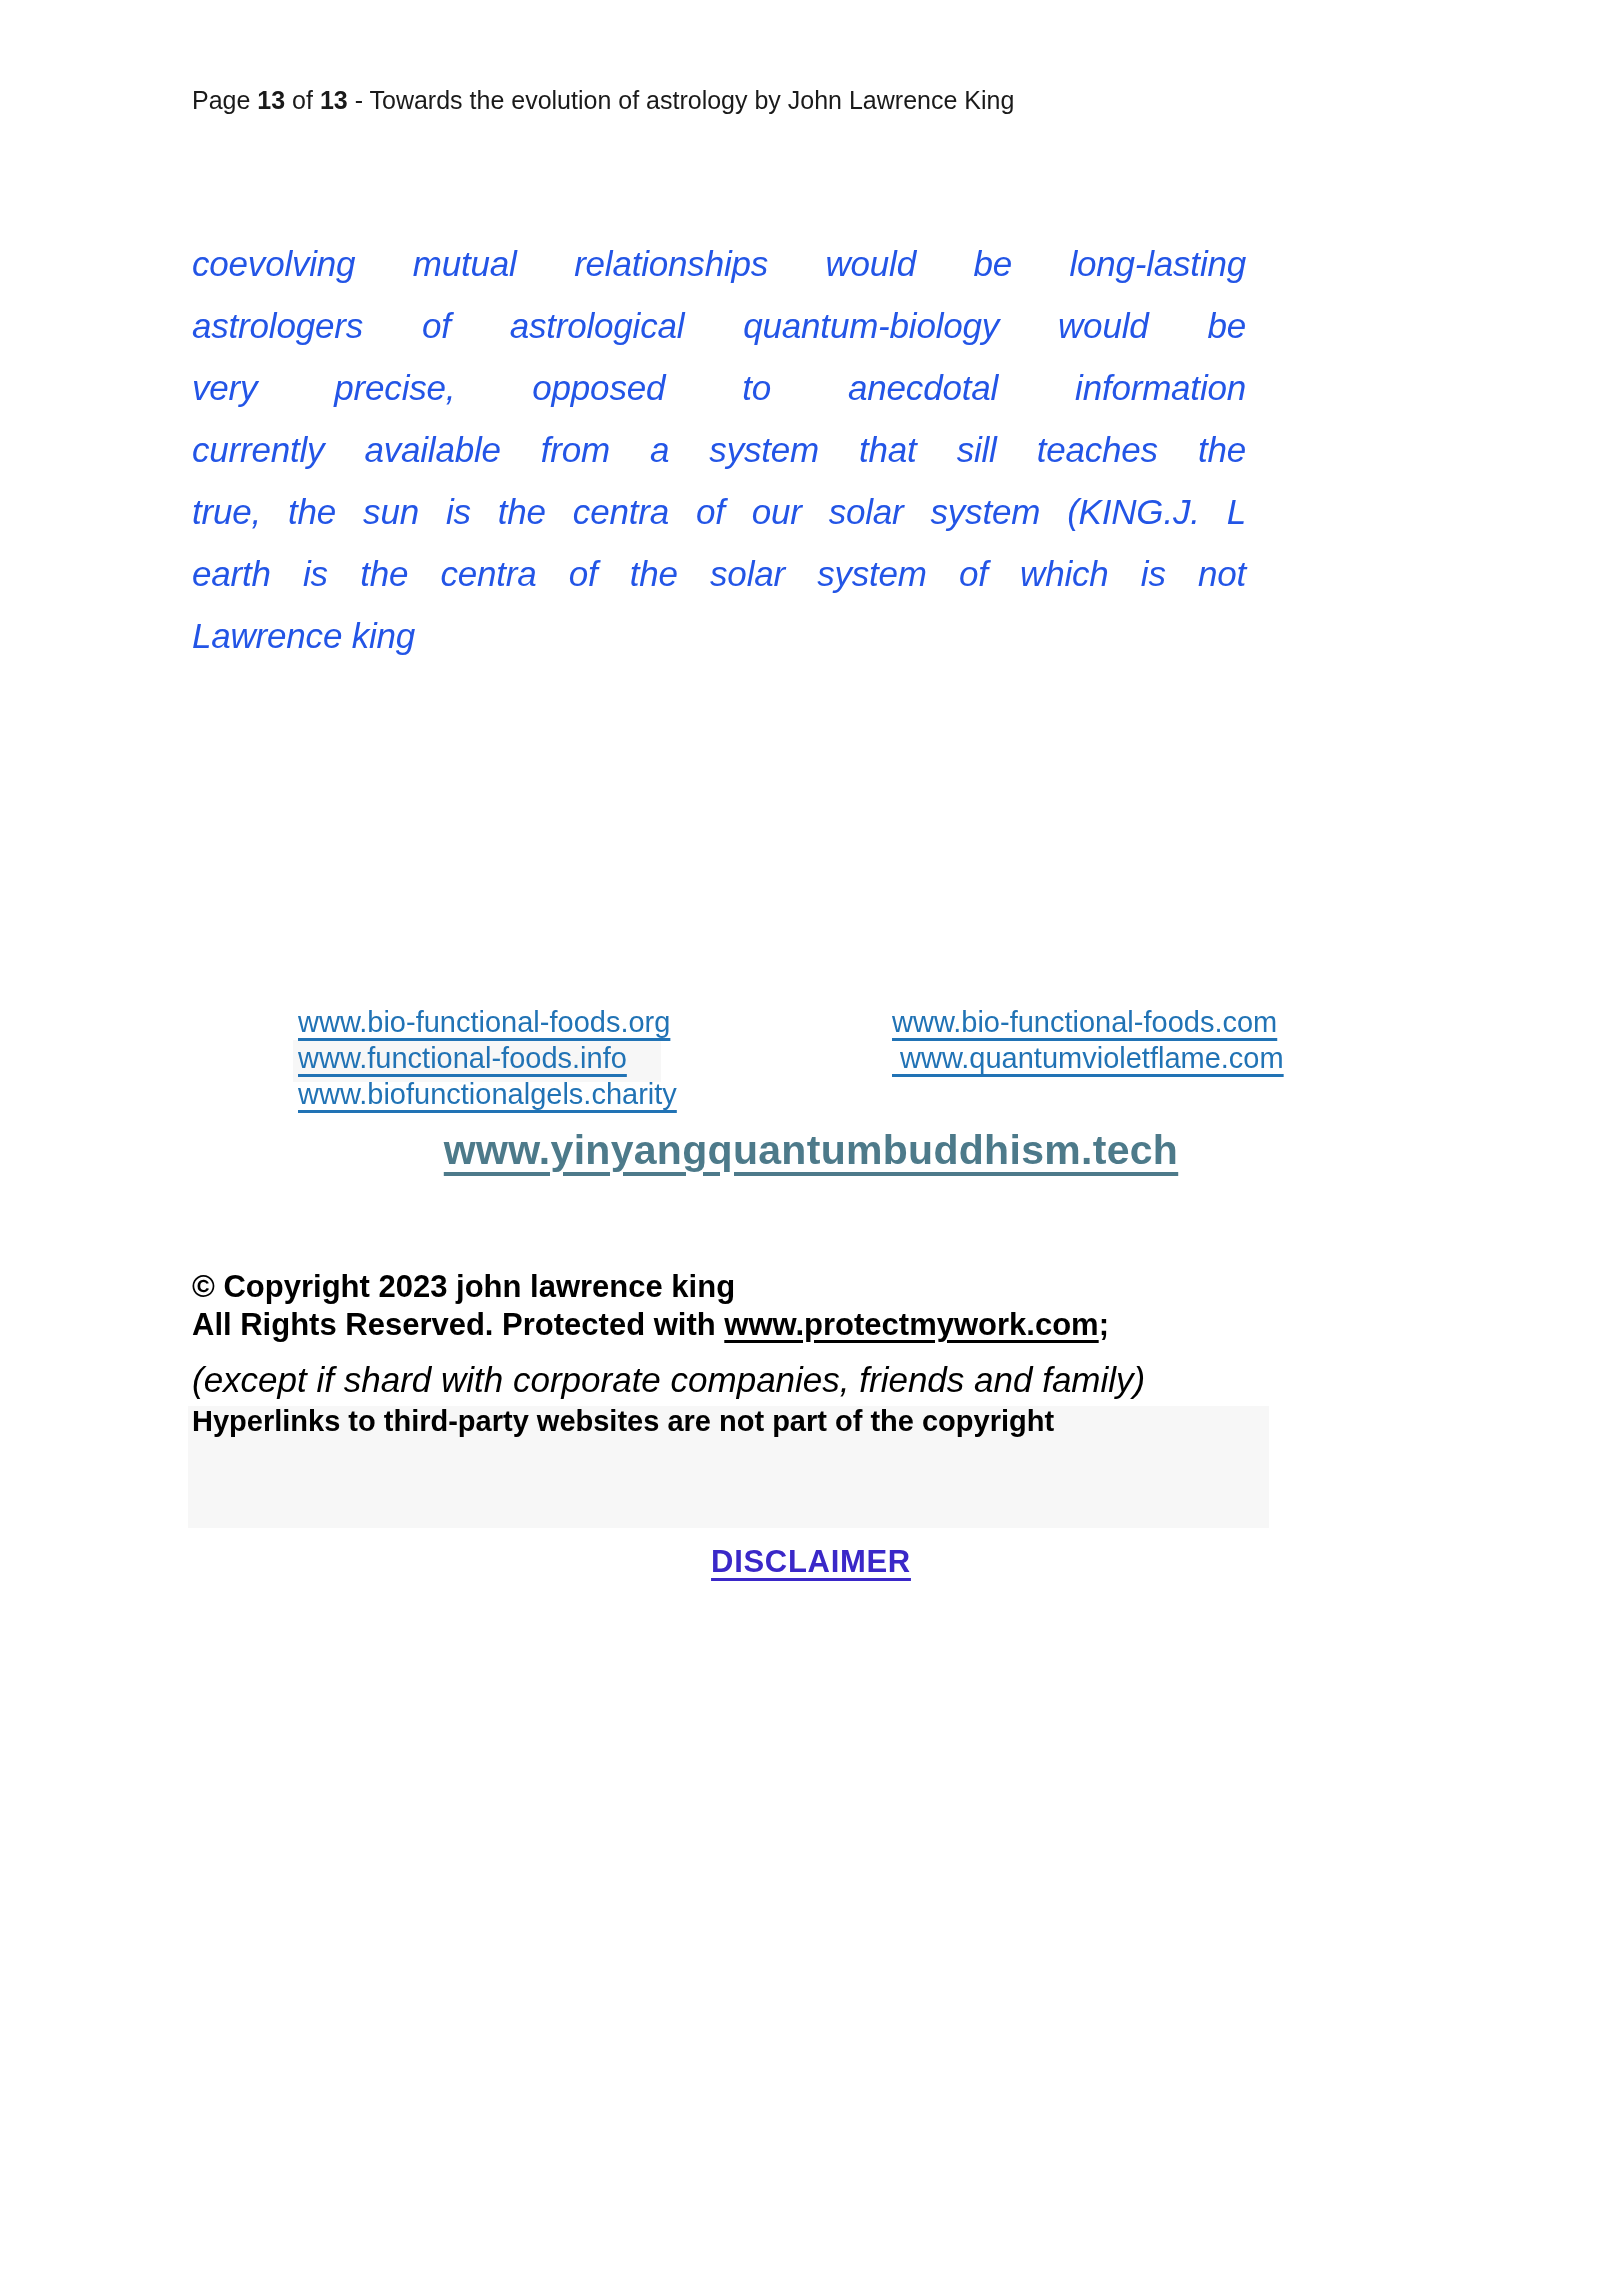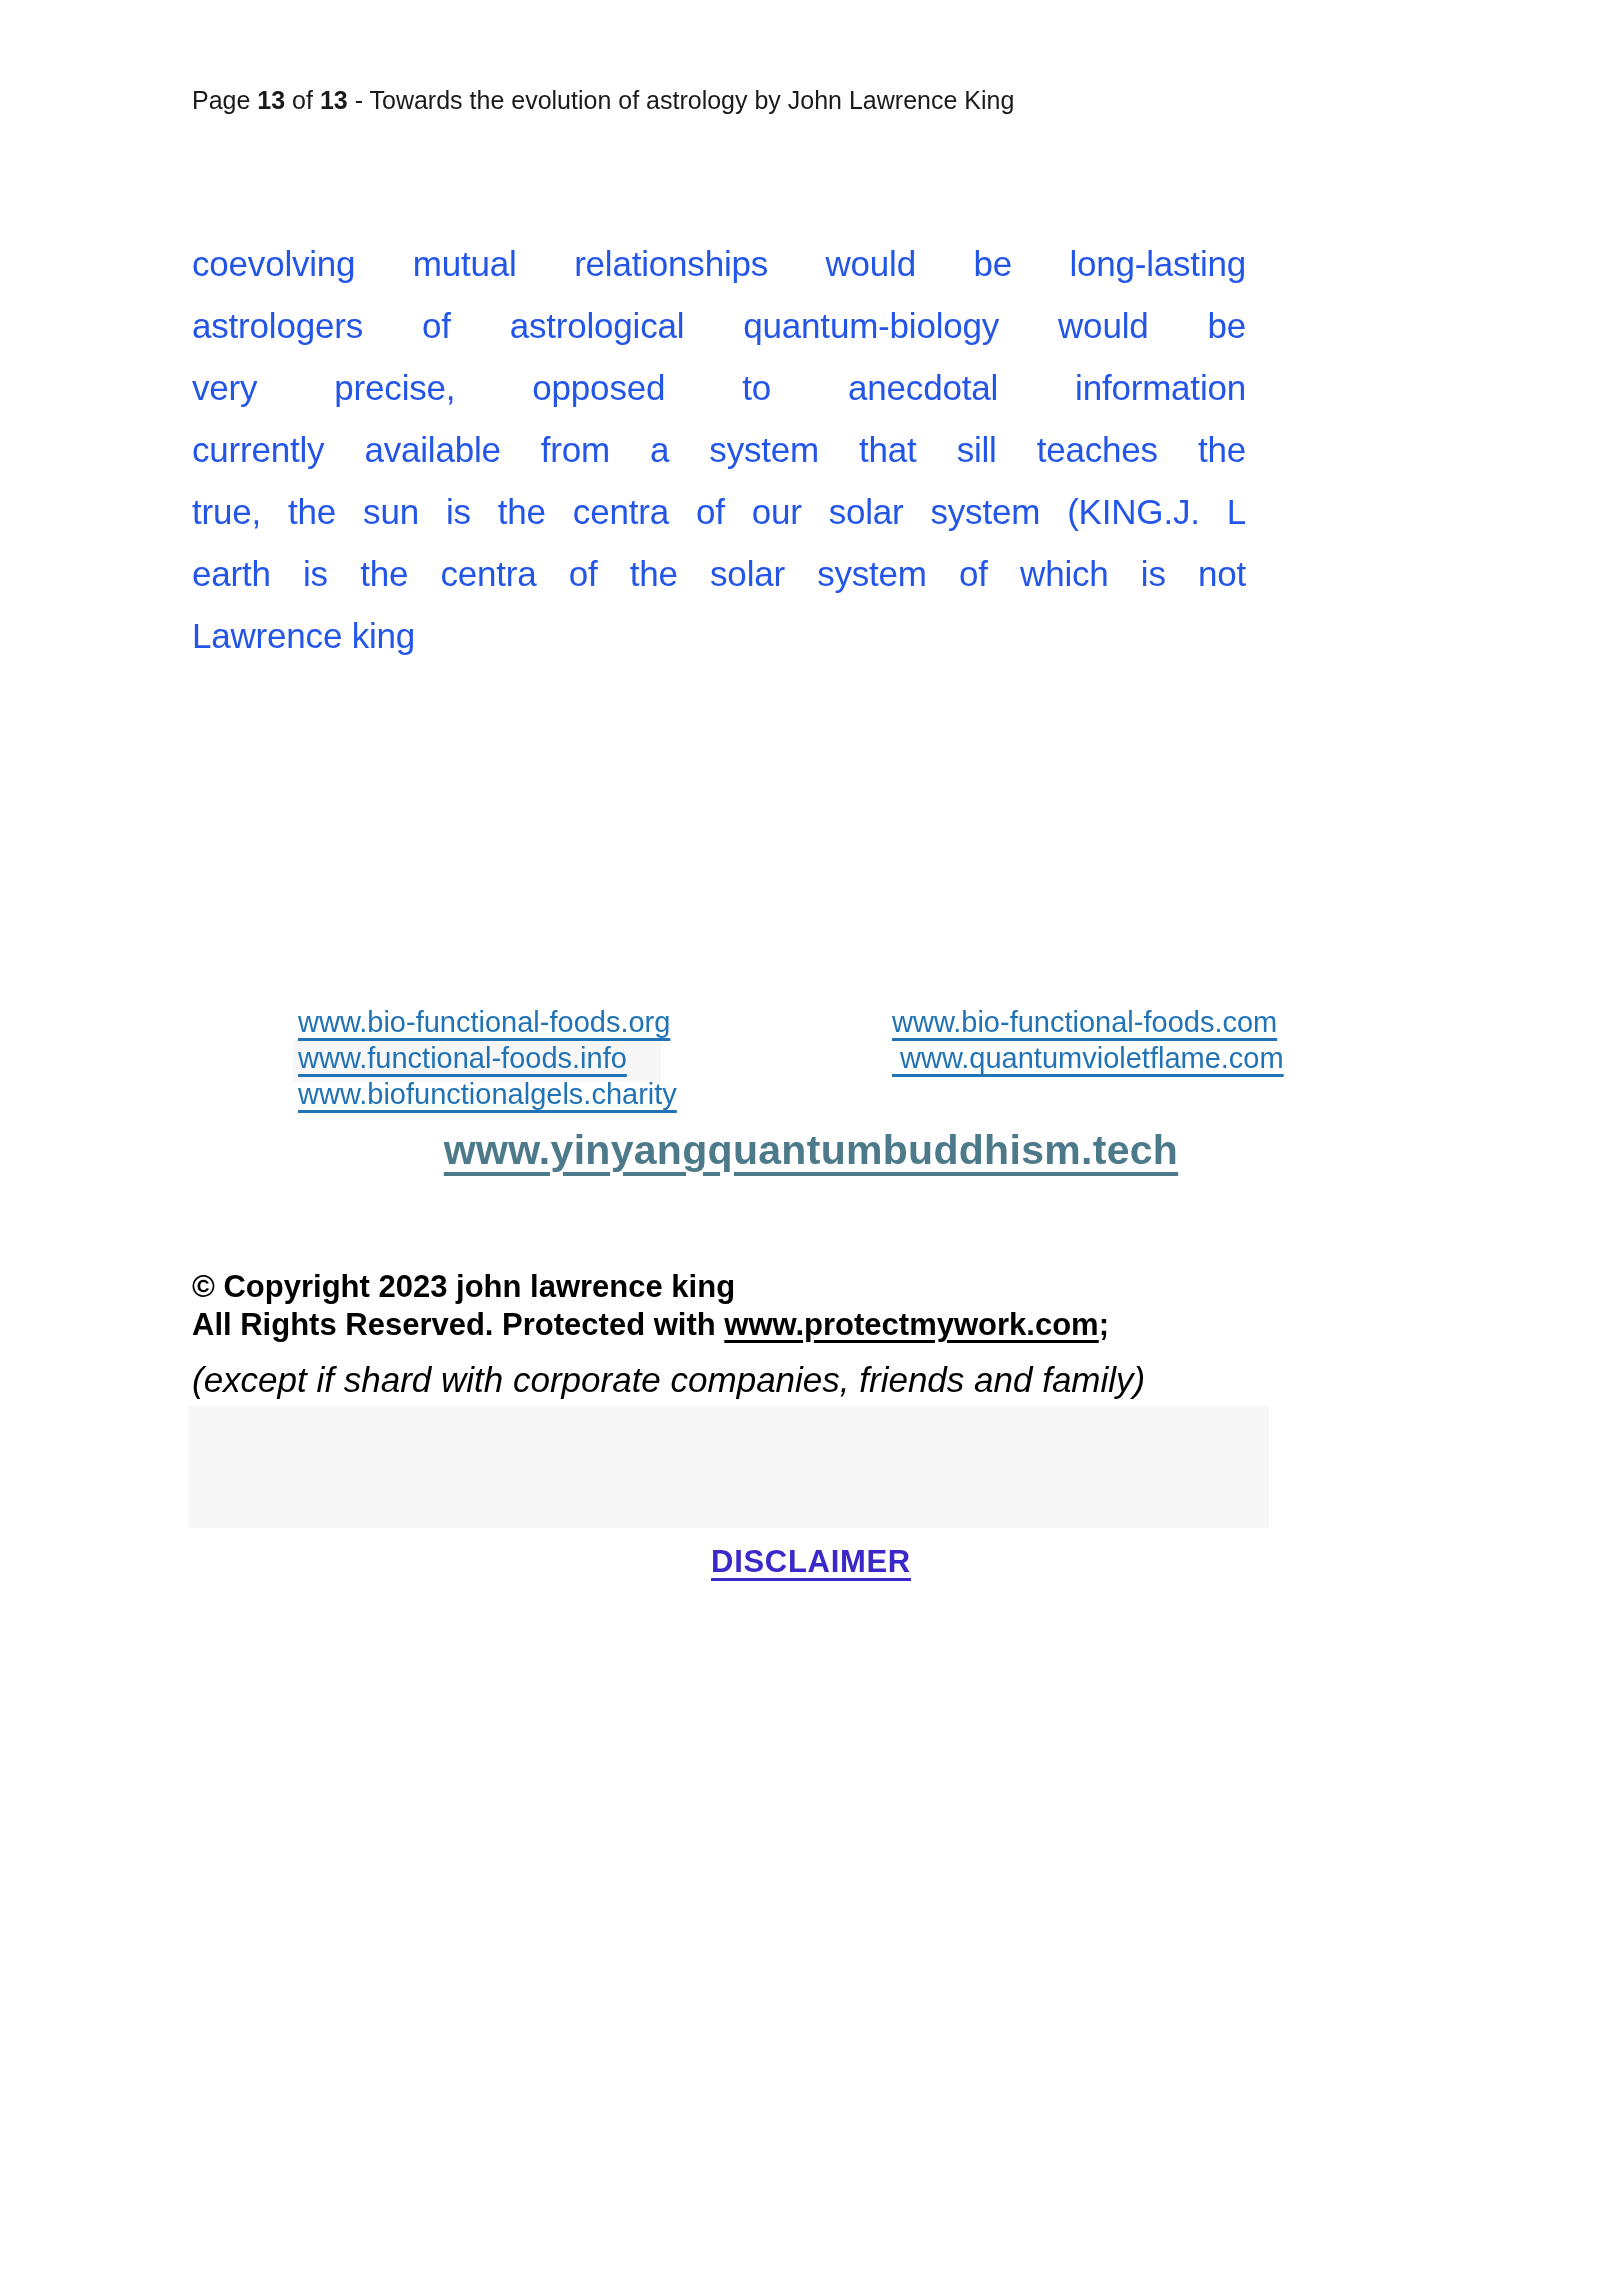--- a/index.html
+++ b/index.html
@@ -25,21 +25,21 @@
   
   .paragraph {
     position: absolute;
     left: 192px; top: 233px;
     width: 1054px;
     font-size: 35px;
     line-height: 62px;
     letter-spacing: -0.2px;
     color: var(--paragraph_blue, #2355E6);
   }
-  .para-line { text-align: justify; text-align-last: justify; }
+  .para-line { text-align: justify; text-align-last: justify; font-style: italic; }
   .paragraph .para-line:last-child { text-align-last: left; }
 
   
   .hl { position: absolute; background: var(--highlight_gray, #F7F7F7); }
   .hl-info  { left: 293px;  top: 1040px; width: 368px;  height: 42px;  }
   .hl-note  { left: 188px;  top: 1406px; width: 1081px; height: 122px; }
 
   
   .links-col {
     position: absolute;
@@ -185,20 +185,21 @@
     </div>
 
   <div class="big-link-wrap">
     <a class="big-link">www.yinyangquantumbuddhism.tech</a>
   </div>
 
   <div class="copyright">
     <div>© Copyright 2023 john lawrence king</div>
     <div><span>All Rights Reserved. Protected with </span><a class="copy-link">www.protectmywork.com</a><span>;</span></div>
     <div class="copy-exception">(except if shard with corporate companies, friends and family)</div>
+    <div class="copy-note">Hyperlinks to third-party websites are not part of the copyright</div>
   </div>
 
   <div class="disclaimer-wrap">
     <a class="disclaimer-link">DISCLAIMER</a>
   </div>
 
 </div>
 
 
 </body></html>

